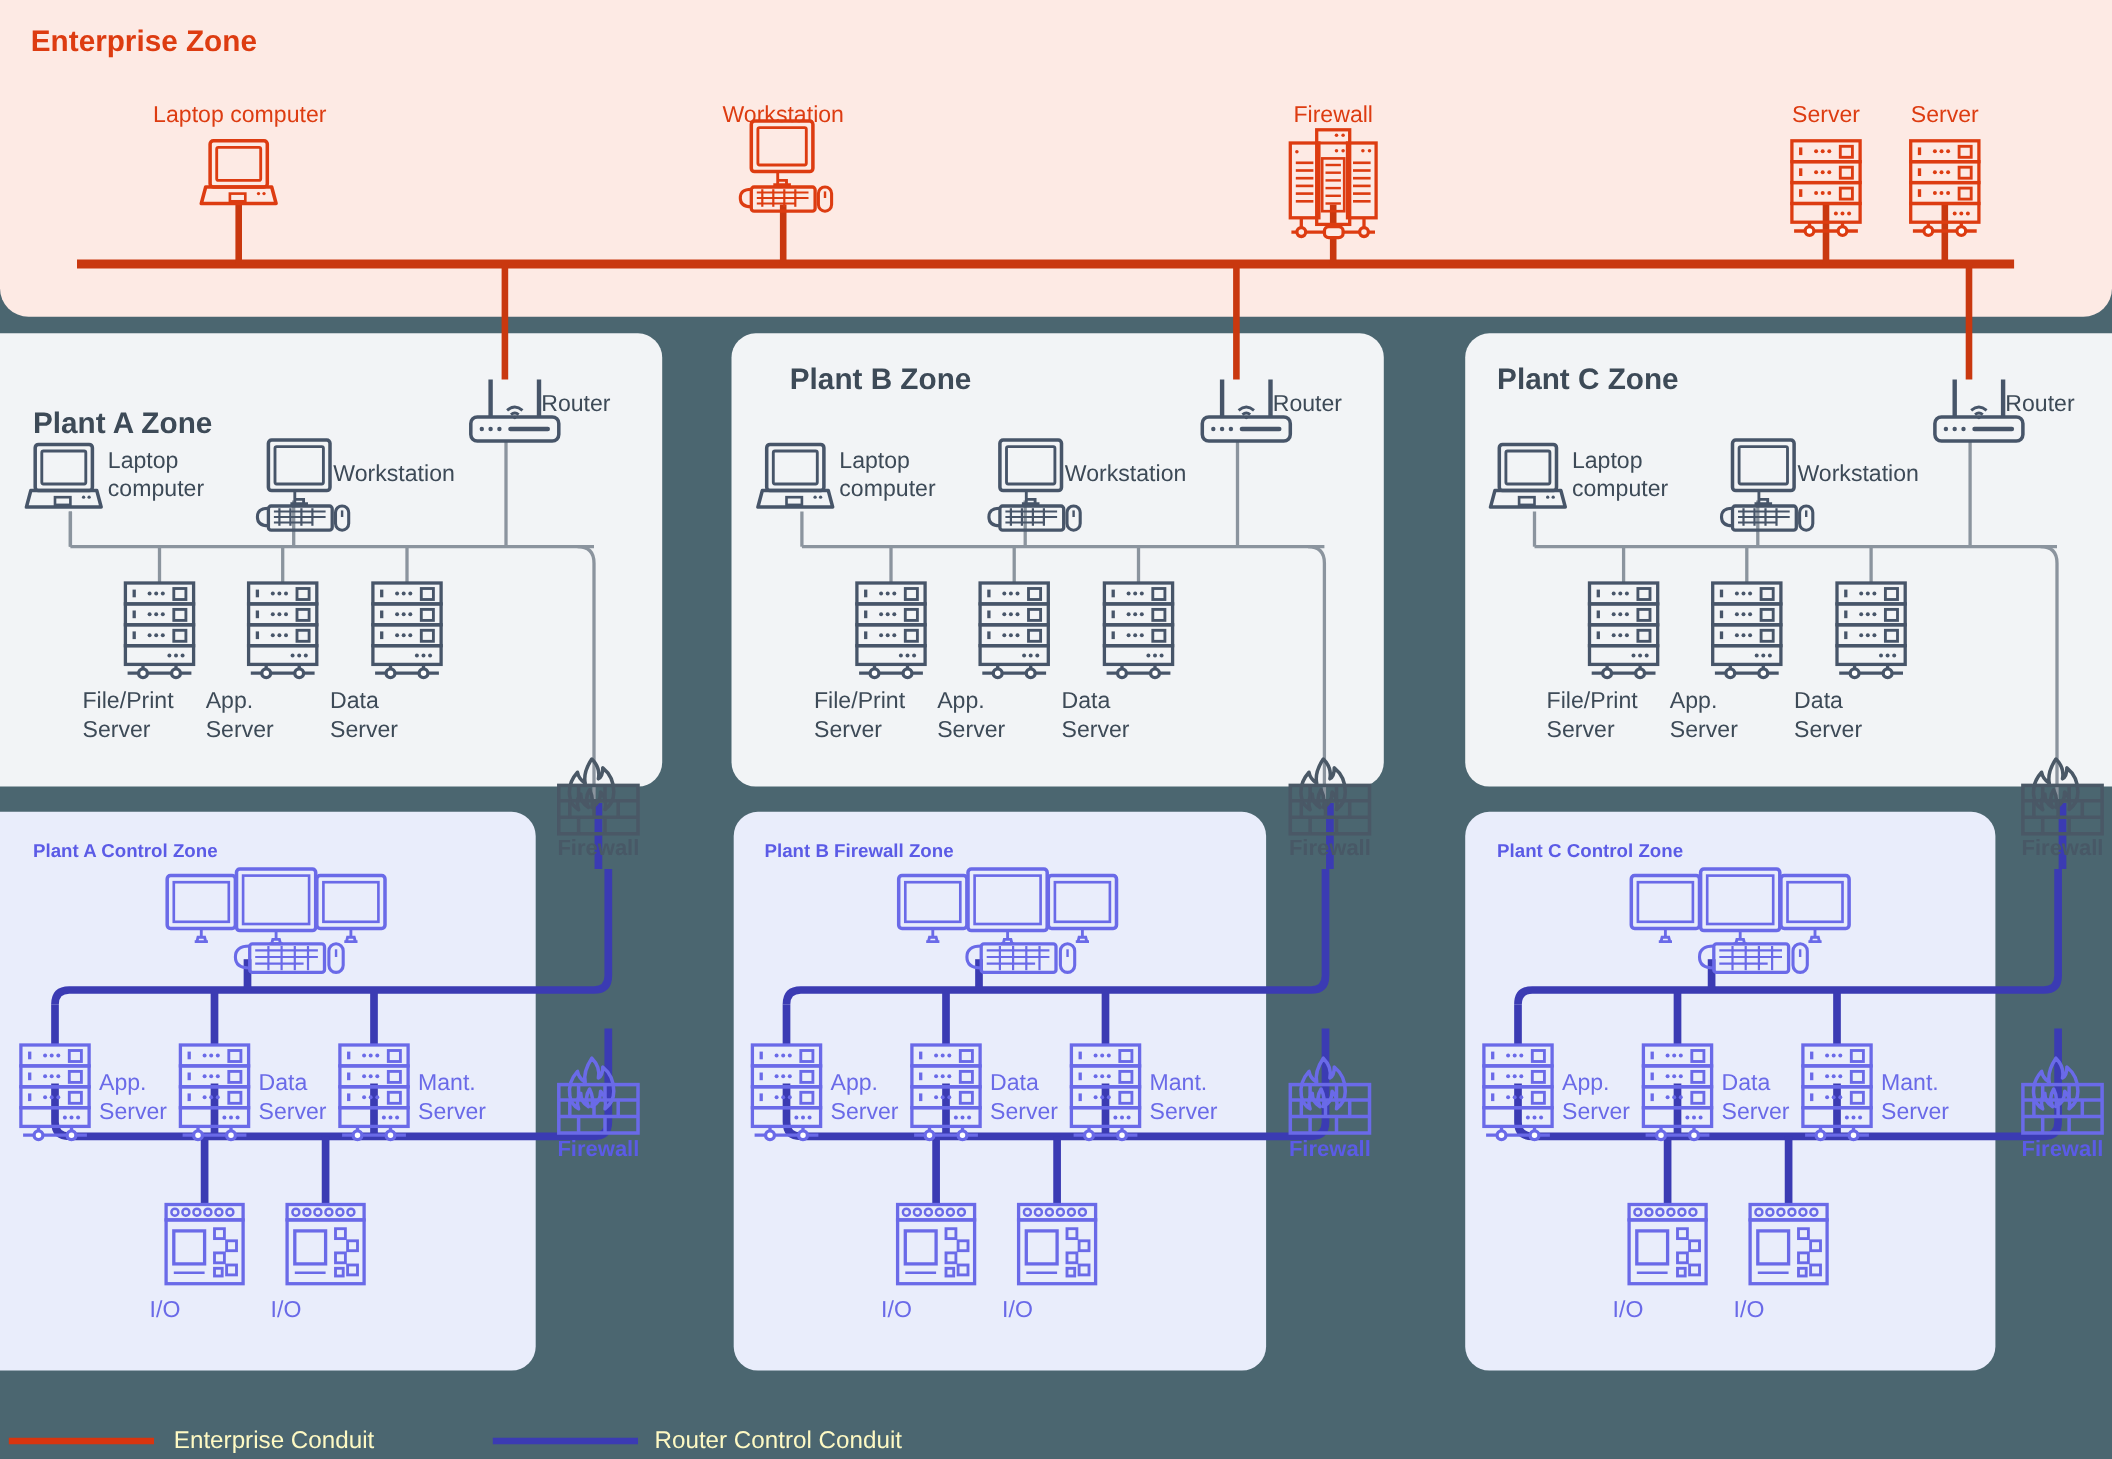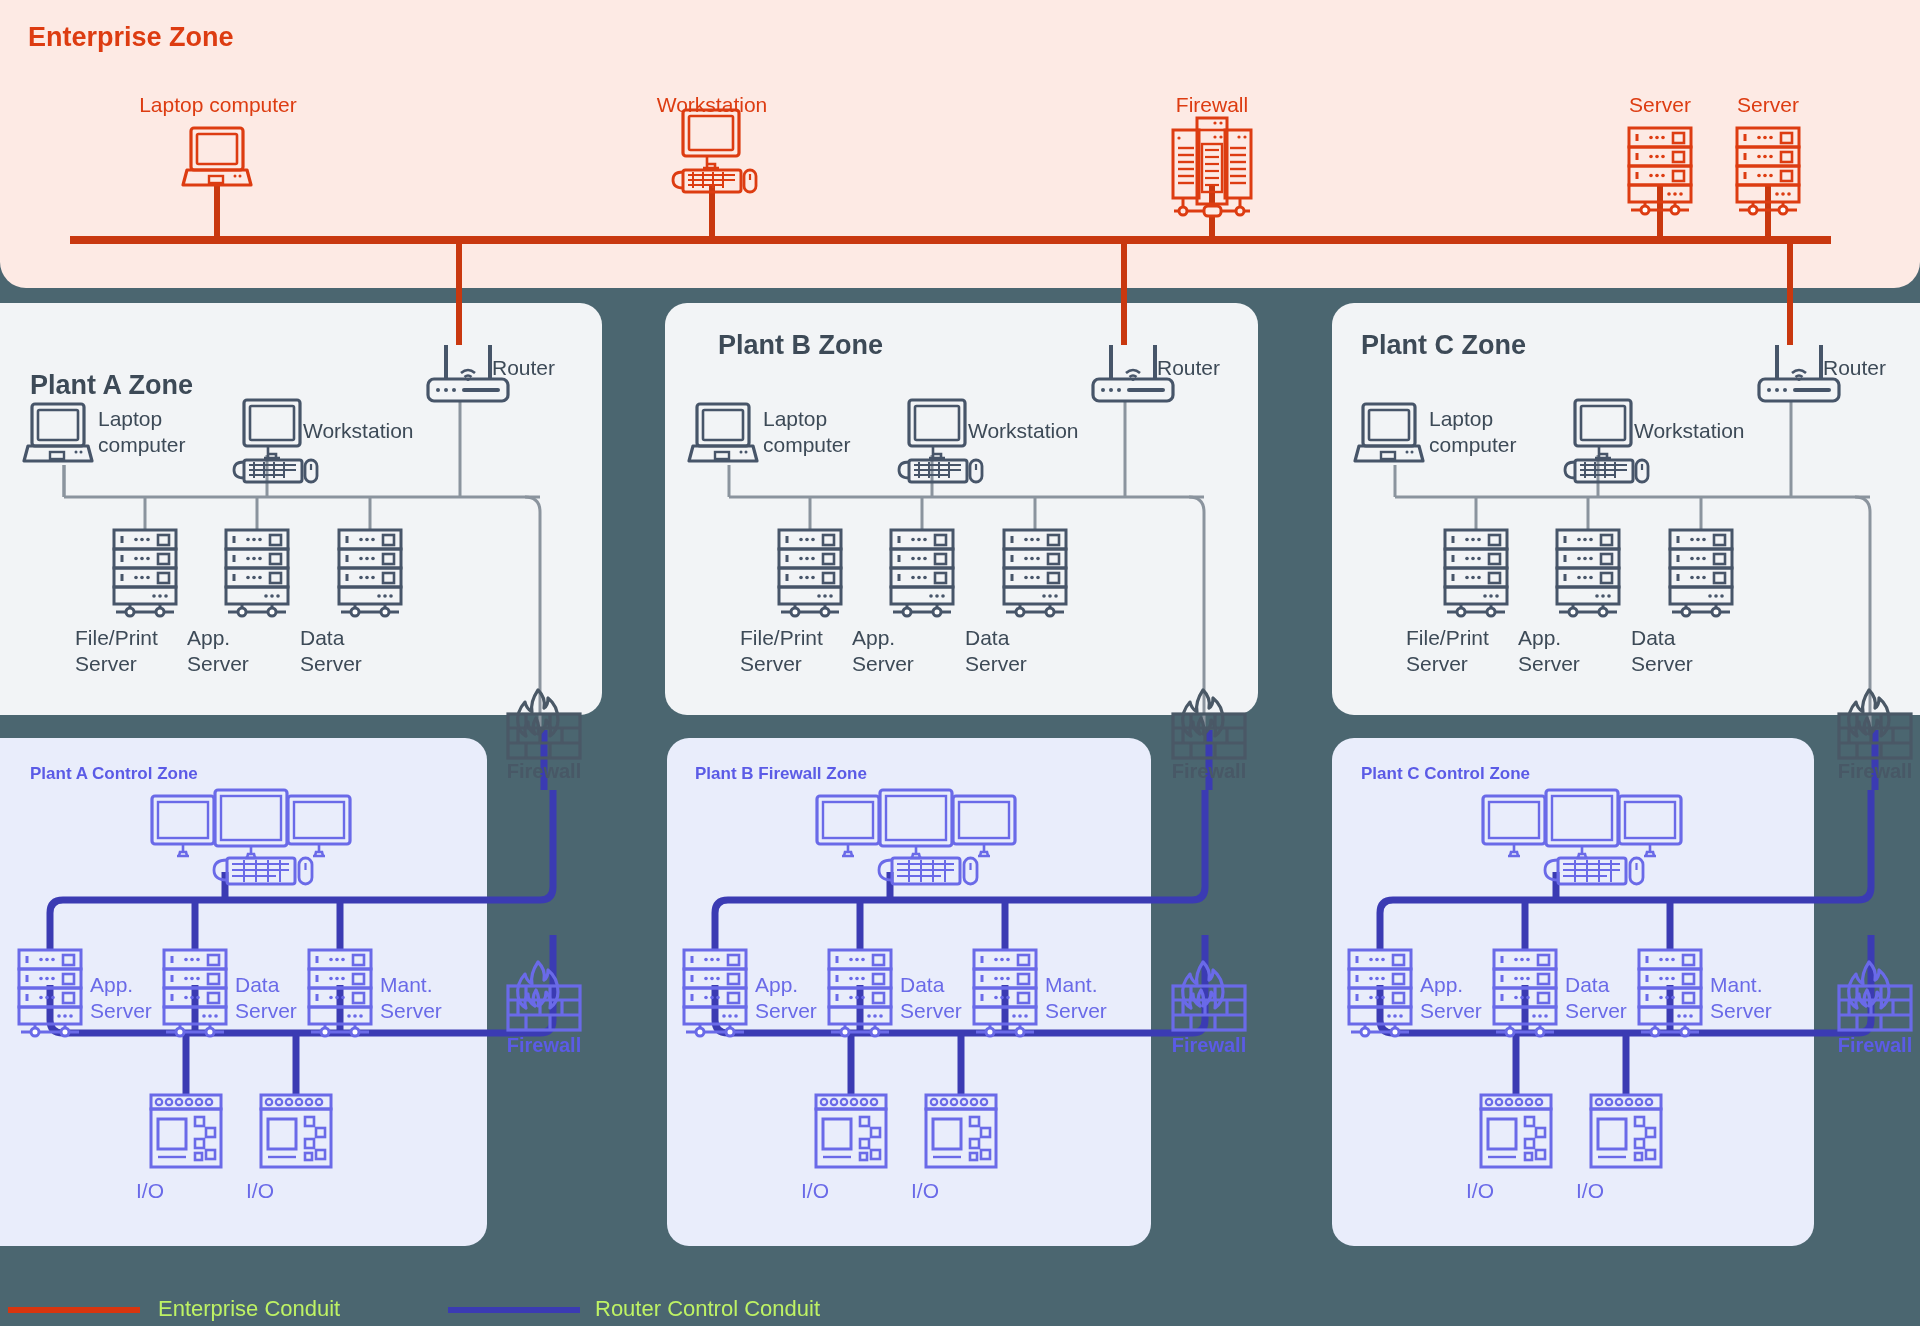--- a/index.html
+++ b/index.html
@@ -25,21 +25,21 @@
   .plant-title{color:#3d4a57;font-size:27px;font-weight:bold;}
   .ctrl-title{color:#5b5be6;font-size:17px;font-weight:bold;}
 
   
   .cap-ent{color:#dd3c11;font-size:21px;text-align:center;}
   .cap-plant{color:#3d4a57;font-size:21px;line-height:26px;}
   .cap-ctrl{color:#6a6ae8;font-size:21px;line-height:26px;}
   .cap-fw-gray{color:#485866;font-size:20px;font-weight:bold;text-align:center;}
   .cap-fw-blue{color:#5b5be6;font-size:20px;font-weight:bold;text-align:center;}
 
-  .legend-label{color:#bef264;font-size:22px;}
+  .legend-label{color:#fef9c3;font-size:22px;}
   .center{}
 </style>
 </head>
 <body>
 
 <div id="stage">
 
   <div class="panel ent-panel" style="left:0px;top:0px;width:1920px;height:288px;border-radius:0 0 26px 26px;"></div>
 
   <div class="panel plant-panel" style="left:0px;top:303px;width:602px;height:412px;border-radius:0 22px 22px 0;"></div>

